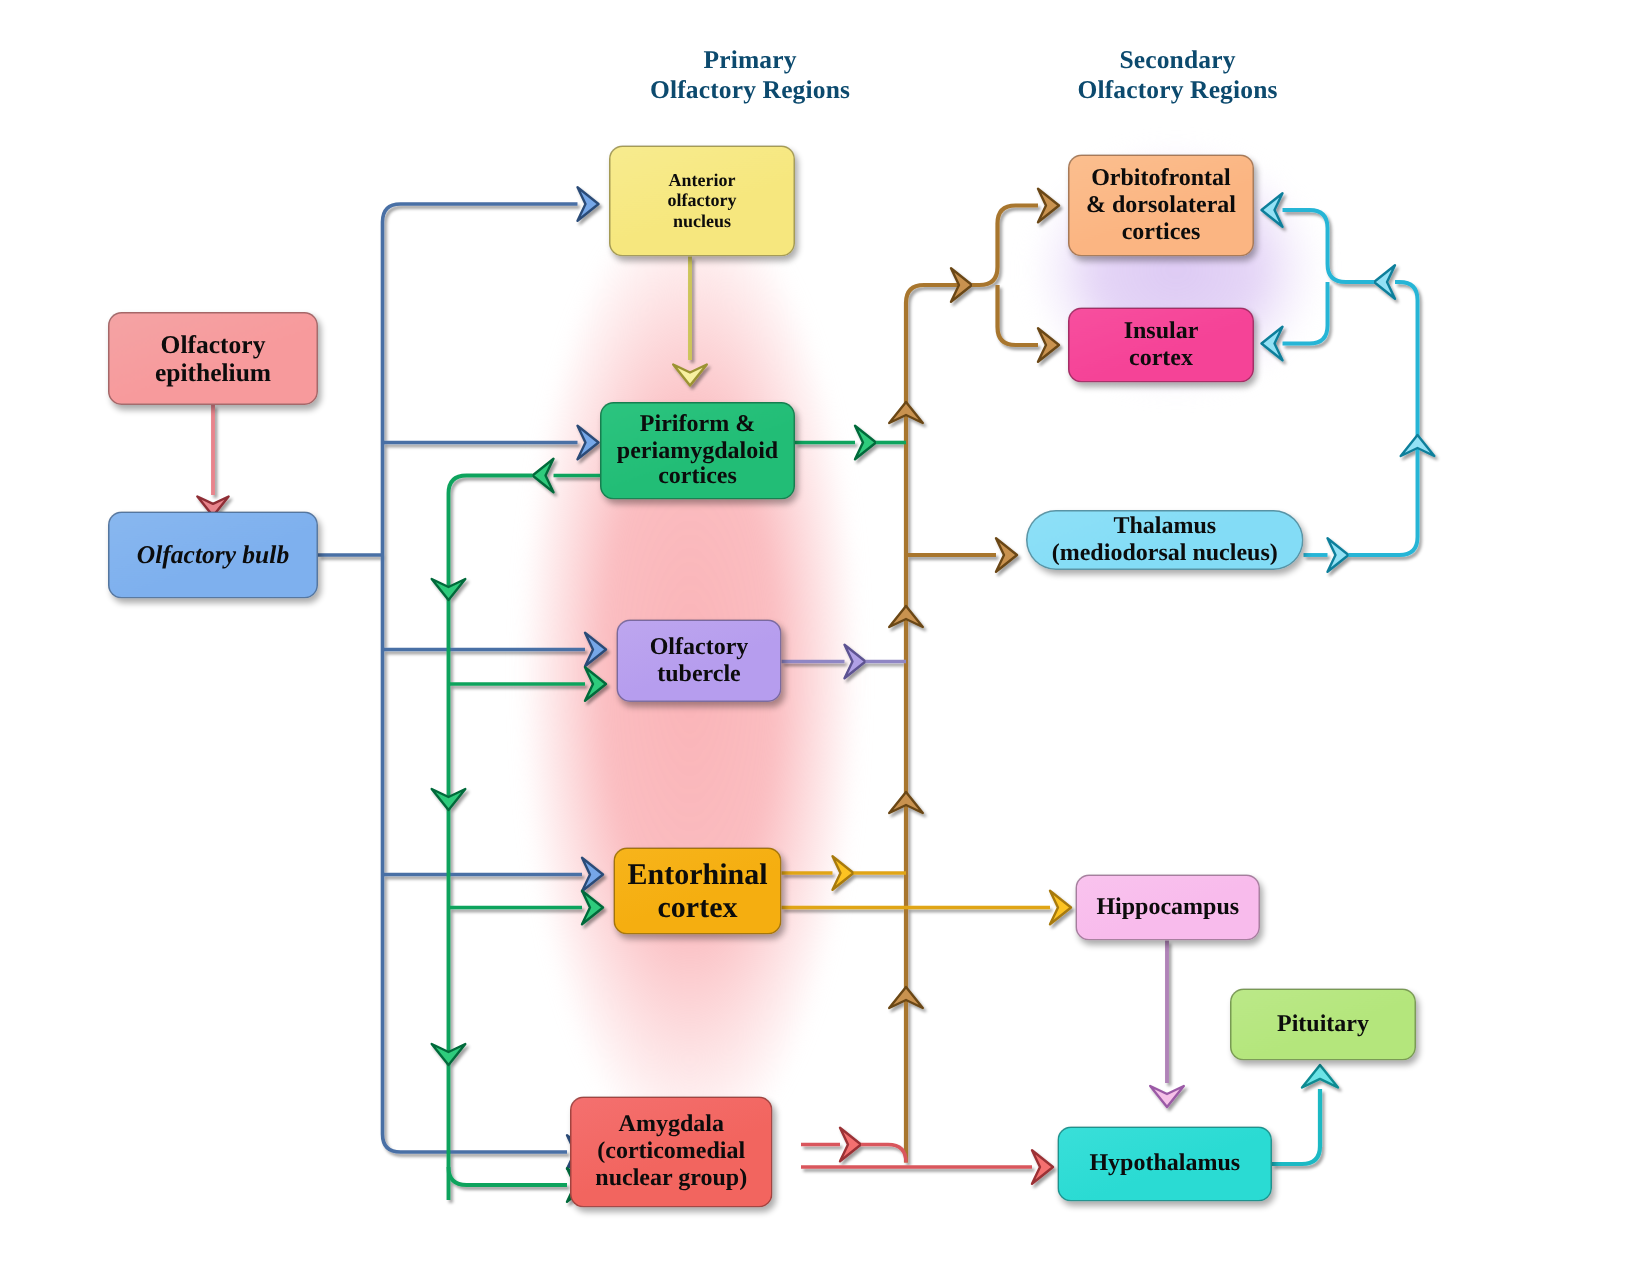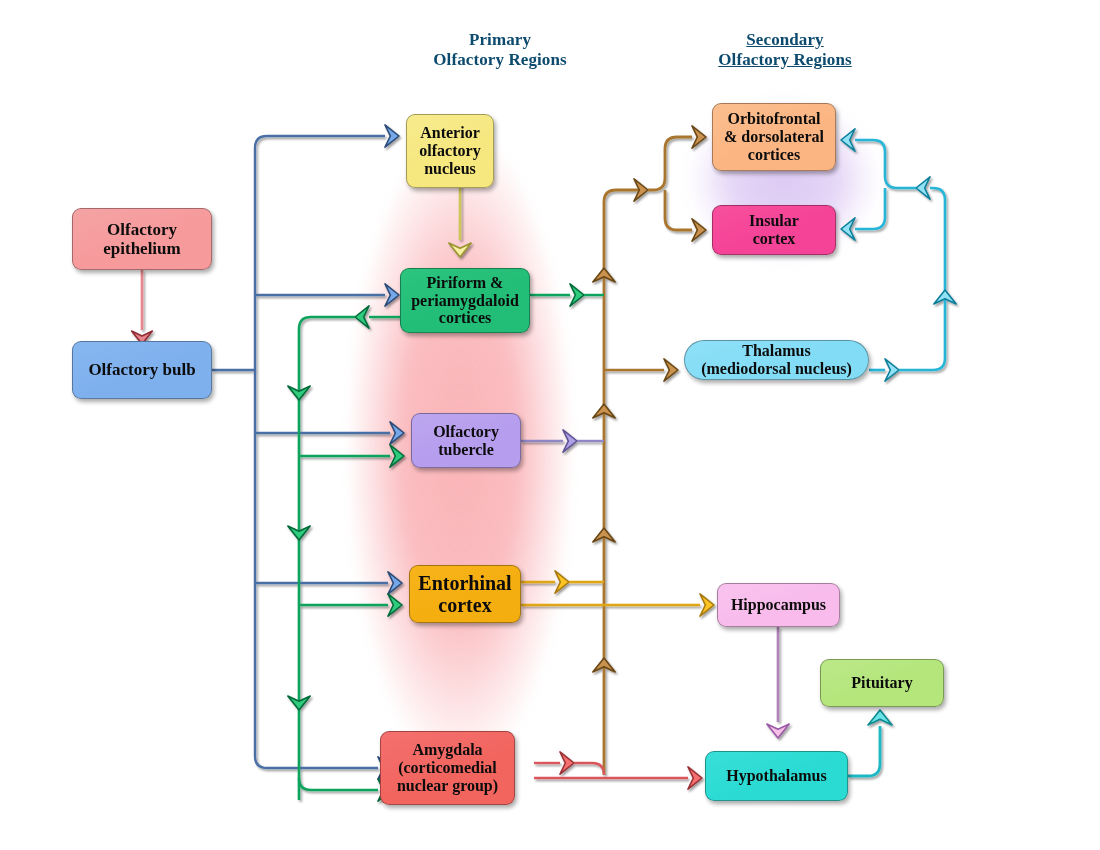--- a/index.html
+++ b/index.html
@@ -111,24 +111,24 @@
         <polygon points="880,710 868,725 880,719.3 892,725" fill="#6ce4e6" stroke="#0a8b92" stroke-width="1.6" stroke-linejoin="round"></polygon>
       </g>
   </svg>
 
   <div class="node" id="n-olfactory-epithelium" style="left: 72px; top: 208px; width: 140px; height: 62px; font-size: 17px; background: linear-gradient(160deg, rgb(244, 163, 164) 0%, rgb(247, 154, 156) 55%, rgb(247, 154, 156) 100%);">
       <span>
         <div>Olfactory</div>
         <div>epithelium</div>
       </span>
     </div>
-  <div class="node" id="n-olfactory-bulb" style="left: 72px; top: 341px; width: 140px; height: 58px; font-size: 17px; background: linear-gradient(160deg, rgb(136, 183, 239) 0%, rgb(126, 176, 238) 55%, rgb(126, 176, 238) 100%);">
+  <div class="node" id="n-olfactory-bulb" style="left: 72px; top: 341px; width: 140px; height: 58px; font-size: 17px; background: linear-gradient(160deg, rgb(136, 183, 239) 0%, rgb(126, 176, 238) 55%, rgb(126, 176, 238) 100%); font-style: italic;">
       <span>Olfactory bulb</span>
     </div>
-  <div class="node" id="n-anterior-olfactory-nucleus" style="left: 406px; top: 114px; width: 88px; height: 74px; font-size: 16px; background: linear-gradient(160deg, rgb(247, 235, 142) 0%, rgb(246, 231, 126) 55%, rgb(246, 231, 126) 100%);">
+  <div class="node" id="n-anterior-olfactory-nucleus" style="left: 406px; top: 97px; width: 124px; height: 74px; font-size: 12px; background: linear-gradient(160deg, rgb(247, 235, 142) 0%, rgb(246, 231, 126) 55%, rgb(246, 231, 126) 100%);">
       <span>
         <div>Anterior</div>
         <div>olfactory</div>
         <div>nucleus</div>
       </span>
     </div>
   <div class="node" id="n-piriform-periamygdaloid-cortices" style="left: 400px; top: 268px; width: 130px; height: 65px; font-size: 16px; background: linear-gradient(160deg, rgb(44, 196, 127) 0%, rgb(34, 189, 118) 55%, rgb(34, 189, 118) 100%);">
       <span>
         <div>Piriform &amp;</div>
         <div>periamygdaloid</div>
@@ -180,18 +180,18 @@
       <span>Hippocampus</span>
     </div>
   <div class="node" id="n-pituitary" style="left: 820px; top: 659px; width: 124px; height: 48px; font-size: 16px; background: linear-gradient(160deg, rgb(187, 232, 136) 0%, rgb(180, 230, 124) 55%, rgb(180, 230, 124) 100%);">
       <span>Pituitary</span>
     </div>
 
   <div class="hdr" id="h-primary" style="left: 395px; top: 30px; width: 210px;">
     <div>Primary</div>
     <div>Olfactory Regions</div>
   </div>
-  <div class="hdr" id="h-secondary" style="left: 680px; top: 30px; width: 210px; text-decoration: underline;">
+  <div class="hdr" id="h-secondary" style="left: 680px; top: 30px; width: 210px;">
     <div>Secondary</div>
     <div>Olfactory Regions</div>
   </div>
 
 </div>
 
 </body></html>

